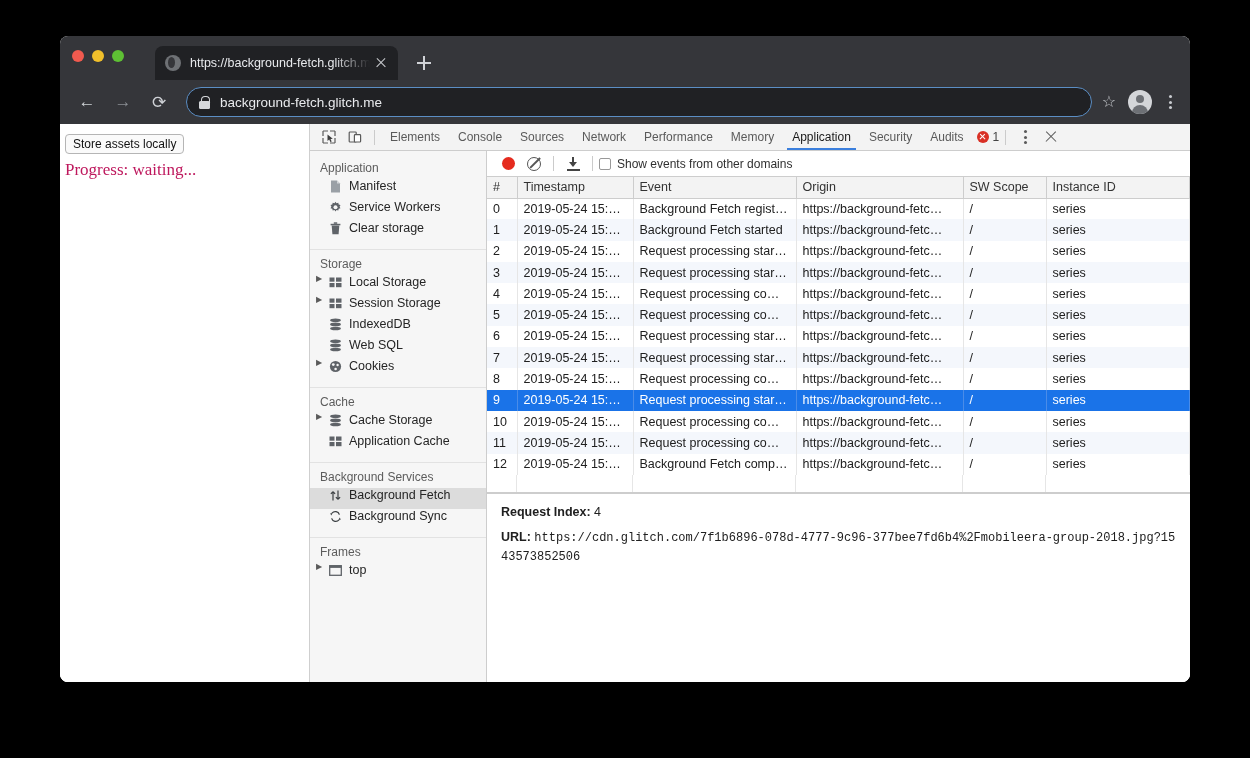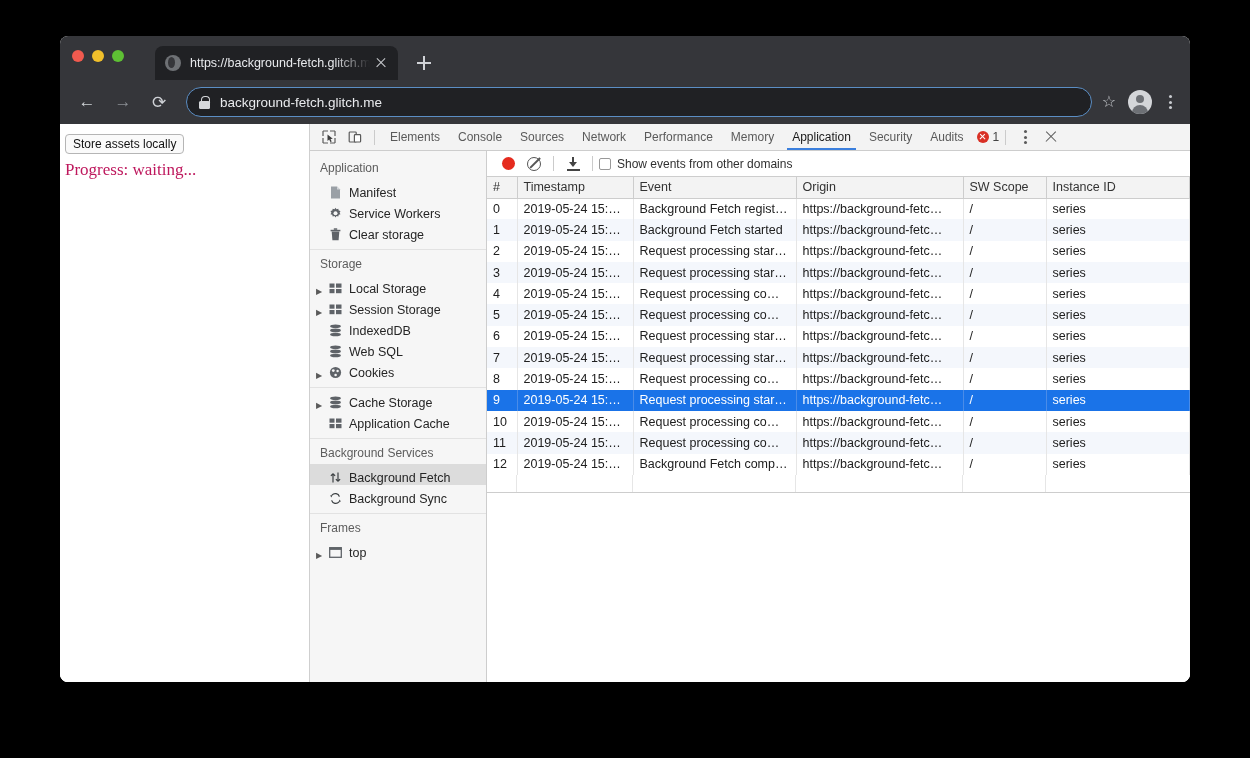--- a/index.html
+++ b/index.html
@@ -253,21 +253,21 @@
     overflow: hidden;
     padding-top: 4px;
   }
   .sec-title {
     font-size: 12px; color: #5c5c5c;
     padding: 6px 0 4px 10px;
   }
   .sec { padding-bottom: 7px; border-bottom: 1px solid #e2e2e2; margin-bottom: 1px; }
   .sec:last-child { border-bottom: none; }
   .tree-item {
-    display: flex; align-items: flex-end;
+    display: flex; align-items: flex-start;
     height: 21px;
     padding-left: 18px;
     font-size: 12.5px; color: #252525;
     white-space: nowrap;
   }
   .tree-item.selected { background: #dcdcdc; }
   .twisty {
     width: 12px; flex: 0 0 auto;
     margin-left: -12px;
     color: #5a5a5a; font-size: 8px; line-height: 1;
@@ -538,20 +538,21 @@
                     <circle cx="4.3" cy="4.6" r="1.4" fill="#f6f6f6"></circle>
                     <circle cx="8.6" cy="5" r="1.2" fill="#f6f6f6"></circle>
                     <circle cx="6.6" cy="9" r="1.3" fill="#f6f6f6"></circle>
                   </svg>
               </span>
               <span class="tree-label">Cookies</span>
             </div>
           </div>
 
           <div class="sec">
+            <div class="sec-title">Cache</div>
             <div class="tree-item">
               <span class="twisty">▶</span>
               <span class="t-icon">
                 <svg width="13" height="13" viewBox="0 0 13 13">
                     <ellipse cx="6.5" cy="2.2" rx="5.4" ry="1.8" fill="#5f6368"></ellipse>
                     <ellipse cx="6.5" cy="6.4" rx="5.4" ry="1.8" fill="#5f6368"></ellipse>
                     <ellipse cx="6.5" cy="10.5" rx="5.4" ry="1.8" fill="#5f6368"></ellipse>
                   </svg>
               </span>
               <span class="tree-label">Cache Storage</span>
@@ -755,19 +756,29 @@
 
             <div class="empty-grid eg-bot">
               <span style="width:30px"></span>
               <span style="width:116px"></span>
               <span style="width:163px"></span>
               <span style="width:167px"></span>
               <span style="width:83px"></span>
               <span style="flex:1 1 auto; border-right:none;"></span>
             </div>
 
+            <div class="detail">
+              <div class="detail-row">
+                <b>Request Index:</b>
+                <span>4</span>
+              </div>
+              <div class="detail-row">
+                <b>URL:</b>
+                <span class="mono">https://cdn.glitch.com/7f1b6896-078d-4777-9c96-377bee7fd6b4%2Fmobileera-group-2018.jpg?1543573852506</span>
+              </div>
+            </div>
           </div>
 
         </div>
       </div>
     </div>
   </div>
 </div>
 
 </body></html>

